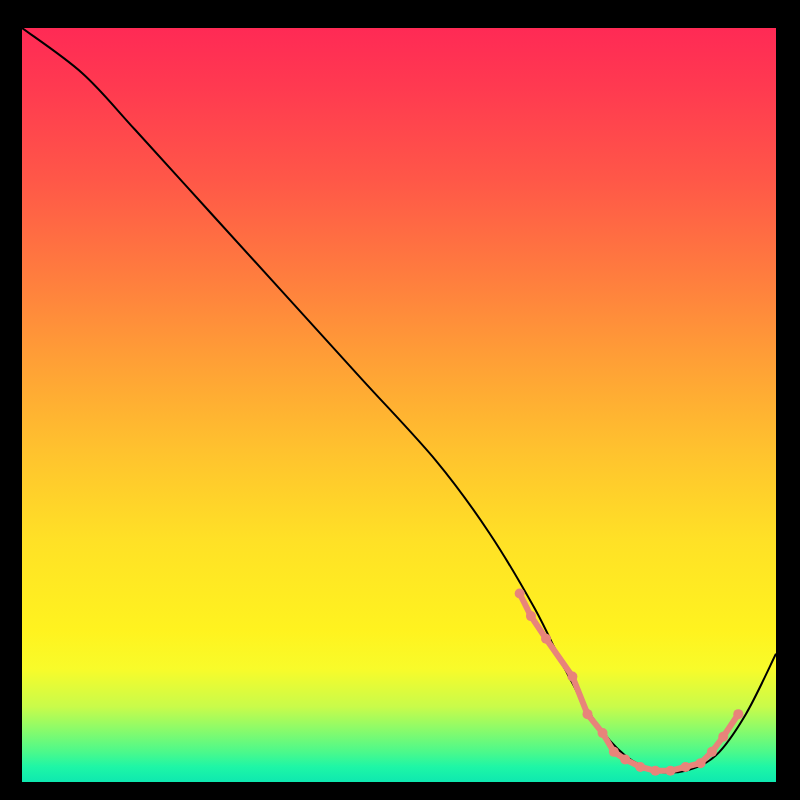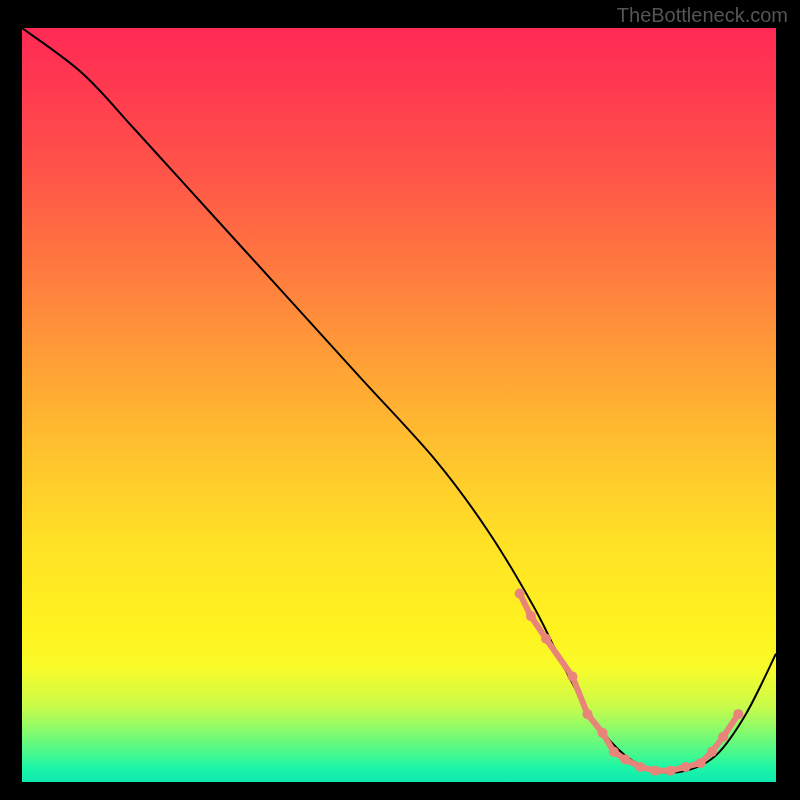--- a/index.html
+++ b/index.html
@@ -76,21 +76,20 @@
   .marker-line {
     stroke: #e8847a;
     stroke-width: 6;
     stroke-linecap: round;
   }
 </style>
 </head>
 <body>
 
 <div class="container">
-  <div class="watermark">TheBottleneck.com</div>
 
   <div class="plot-area">
     <div class="gradient-bg"></div>
 
     <svg class="curve-svg" viewBox="0 0 754 754" preserveAspectRatio="none">
       <path id="curve-path" class="curve-line" d="M0,0 C10.053333333333333,7.540000000000002 41.47,28.275000000000016 60.32,45.24000000000001 C79.17,62.205 91.73666666666666,78.54166666666663 113.1,101.78999999999996 C134.46333333333334,125.0383333333333 163.36666666666667,157.08333333333334 188.5,184.73000000000002 C213.63333333333333,212.3766666666667 238.76666666666665,240.0233333333333 263.9,267.66999999999996 C289.0333333333333,295.3166666666666 314.1666666666667,322.96333333333325 339.3,350.60999999999996 C364.43333333333334,378.25666666666666 393.3366666666667,407.78833333333336 414.70000000000005,433.55 C436.0633333333334,459.31166666666667 451.1433333333334,480.67499999999995 467.48,505.17999999999995 C483.81666666666666,529.685 500.15333333333336,557.9599999999999 512.72,580.5799999999999 C525.2866666666666,603.1999999999999 532.8266666666667,622.05 542.88,640.9 C552.9333333333333,659.75 562.9866666666667,679.2283333333332 573.04,693.68 C583.0933333333332,708.1316666666667 593.1466666666668,719.4416666666666 603.2,727.61 C613.2533333333333,735.7783333333334 623.3066666666667,740.1766666666667 633.36,742.69 C643.4133333333333,745.2033333333334 653.4666666666667,745.2033333333334 663.52,742.69 C673.5733333333333,740.1766666666667 683.6266666666668,737.0350000000001 693.6800000000001,727.61 C703.7333333333333,718.185 713.7866666666666,703.105 723.8399999999999,686.14 C733.8933333333332,669.175 748.9733333333334,635.8733333333332 754,625.8199999999999"></path>
       <g id="marker-group">
           <path d="M497.64000000000004,565.5 L508.95000000000005,588.12 L524.03,610.74 L550.42,648.4399999999999 L565.5,686.14 L580.58,704.99 L591.89,723.84 L603.2,731.38 L618.28,738.92 L633.36,742.69 L648.4399999999999,742.69 L663.52,738.92 L678.6,735.15 L689.9100000000001,723.84 L701.22,708.76 L716.3,686.14" class="marker-line" fill="none"></path>
           <circle cx="497.64000000000004" cy="565.5" r="5" class="marker"></circle>
           <circle cx="508.95000000000005" cy="588.12" r="5" class="marker"></circle>

